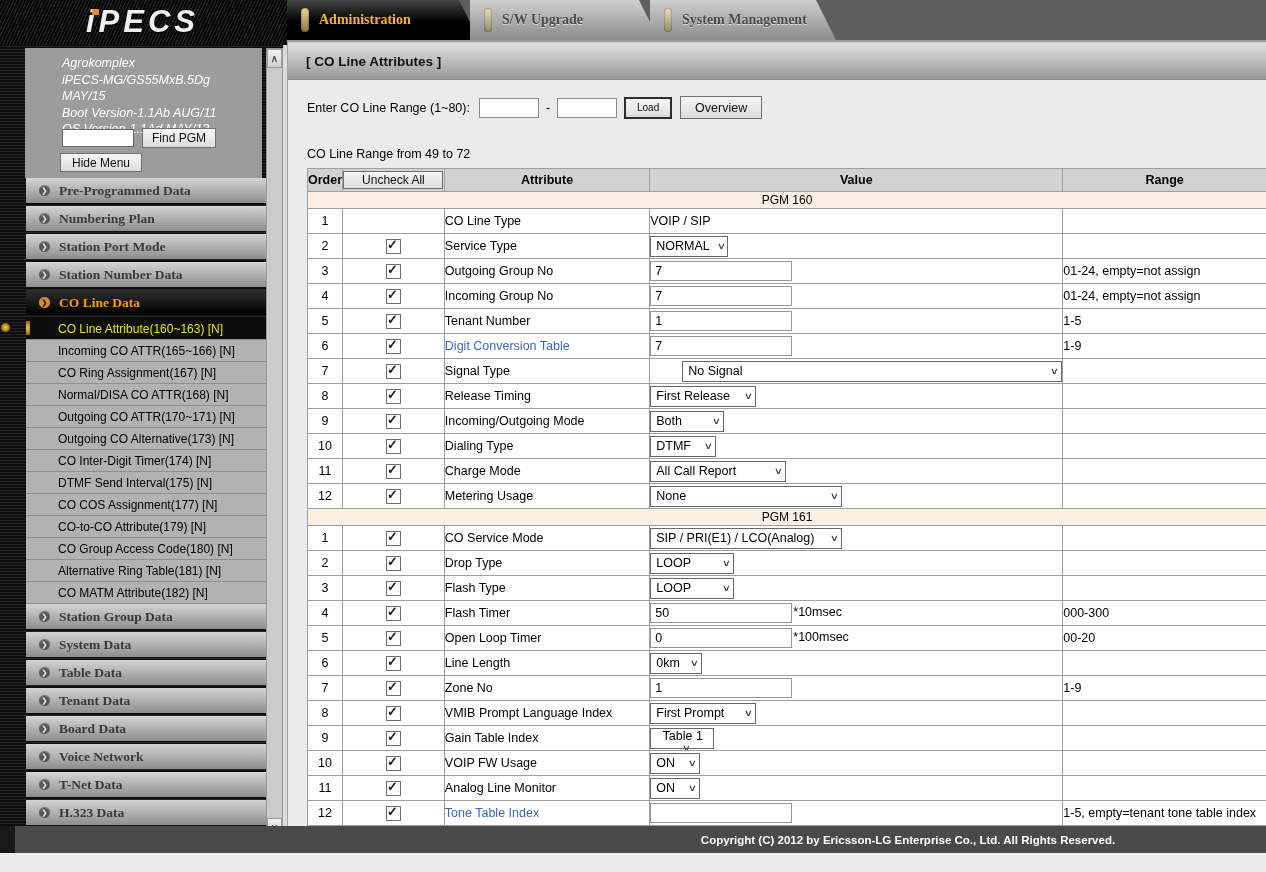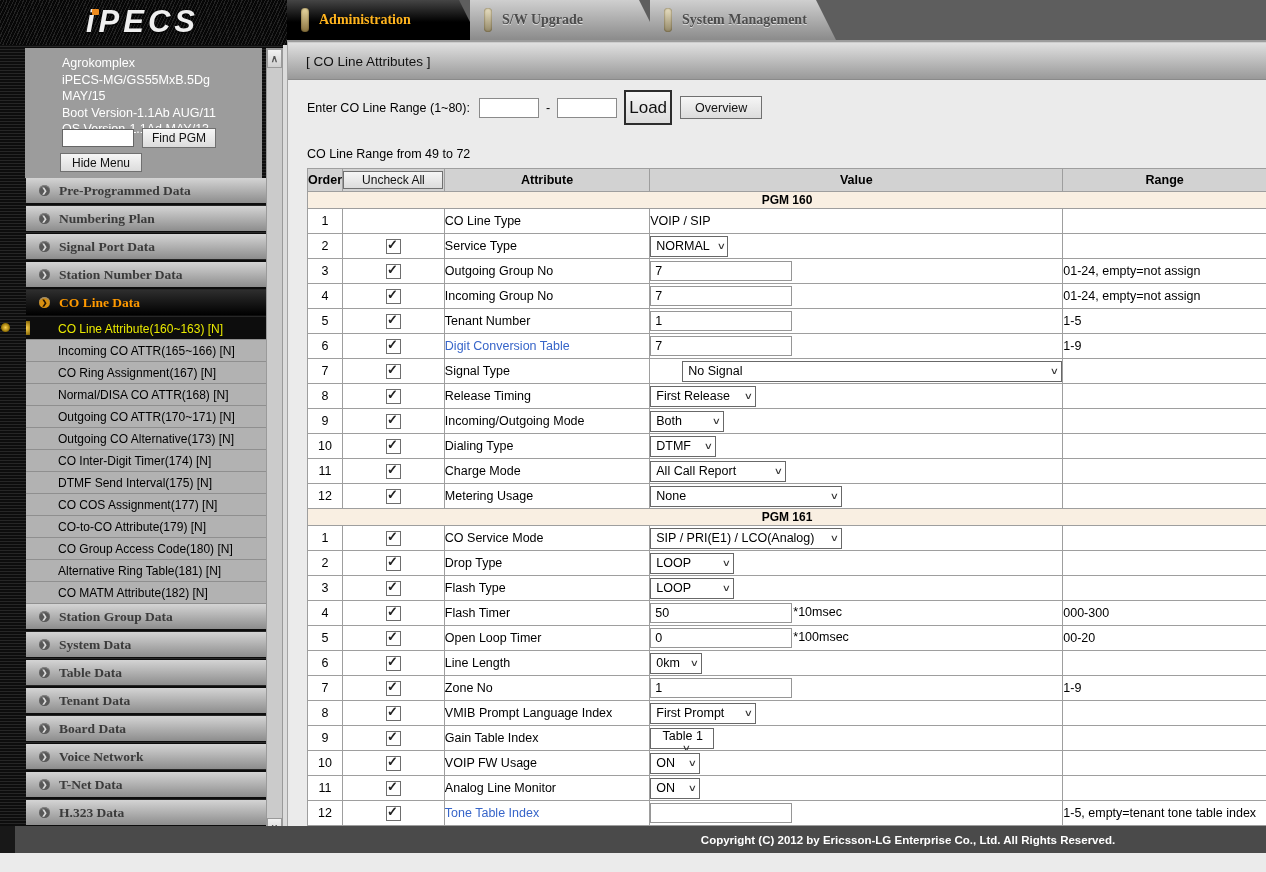--- a/index.html
+++ b/index.html
@@ -29,21 +29,21 @@
   .left-strip{position:absolute;left:0;top:45px;width:25px;height:800px;
     background:#101010 repeating-linear-gradient(0deg,#262626 0 1px,#0d0d0d 1px 3px);}
   .glow-dot{position:absolute;left:1px;top:278px;width:9px;height:9px;border-radius:50%;
     background:radial-gradient(circle,#ffd34d,#8a6a00 70%,transparent 75%);}
 
   
   .sidebar{position:absolute;left:25px;top:45px;width:262px;height:800px;
     background:#151515 repeating-linear-gradient(0deg,#262626 0 1px,#0d0d0d 1px 3px);}
   .info-panel{position:absolute;left:0;top:3px;width:237px;height:130px;background:#9c9c9c;
     color:#fff;font-size:12.5px;}
-  .info-lines{padding:7px 12px 0 37px;line-height:16.5px;}
+  .info-lines{padding:7px 12px 0 37px;line-height:16.5px;font-style:italic;}
   .find-row{position:absolute;left:37px;top:80px;display:flex;align-items:center;gap:8px;}
   .find-input{width:66px;height:16px;border:1px solid #666;background:#fff;font-size:12px;padding:0 2px;}
   .btn{display:inline-flex;align-items:center;justify-content:center;
     background:linear-gradient(#f6f6f6,#dcdcdc);border:1px solid #707070;
     font-size:12px;color:#111;cursor:pointer;}
   .find-btn{width:74px;height:20px;}
   .hide-btn{position:absolute;left:35px;top:105px;width:82px;height:19px;}
 
   .menu{position:absolute;left:1px;top:133px;width:243px;}
   .m-group{height:25px;margin-bottom:3px;display:flex;align-items:center;gap:9px;padding-left:13px;
@@ -67,37 +67,37 @@
   .sb-up{top:0;}
   .sb-down{bottom:0;}
 
   
   .content{position:absolute;left:287px;top:42px;width:979px;height:803px;background:#ebebeb;
     border-left:1px solid #a5a5a5;overflow:hidden;}
   .edge-gap{position:absolute;left:283px;top:45px;width:4px;height:800px;background:#dcdcdc;}
   .page-header{position:absolute;left:0;top:0;width:100%;height:38px;
     background:linear-gradient(#e0e0e0,#999);border-top:1px solid #cdcdcd;border-bottom:1px solid #8a8a8a;
     display:flex;align-items:center;padding-left:18px;box-sizing:border-box;
-    font-weight:normal;font-size:13.5px;color:#111;}
+    font-weight:bold;font-size:13.5px;color:#111;}
   .form-row{position:absolute;left:19px;top:54px;height:23px;display:flex;align-items:center;
     font-size:12.5px;color:#000;}
   .range-input{width:52px;height:18px;border:1px solid #8a8a8a;background:#fff;font-size:12.5px;padding:0 3px;}
   .dash{margin:0 7px;}
-  .load-btn{width:46px;height:33px;border:1px solid #7a7a7a;outline:2px solid #2d2d2d;outline-offset:-1px;
-    margin-left:8px;font-size:17px;text-align:right;}
+  .load-btn{width:46px;height:20px;border:1px solid #7a7a7a;outline:2px solid #2d2d2d;outline-offset:-1px;
+    margin-left:8px;font-size:10px;text-align:right;}
   .overview-btn{width:82px;height:23px;margin-left:9px;font-size:12.5px;}
   .range-info{position:absolute;left:19px;top:105px;font-size:12.5px;color:#000;}
 
   
   table.grid{position:absolute;left:19px;top:126px;border-collapse:collapse;table-layout:fixed;}
   table.grid td,table.grid th{border:1px solid #9e9e9e;font-size:12.5px;padding:0;background:#fff;
     overflow:hidden;white-space:nowrap;}
   tr.head th{background:#d2d2d2;font-weight:bold;height:22px;color:#000;}
   .uncheck-btn{width:100px;height:18px;font-size:12px;margin:0 auto;}
-  tr.pgm td{background:#f9efe2;height:16px;text-align:center;font-weight:bold;font-size:12px;}
+  tr.pgm td{background:#f9efe2;height:16px;text-align:center;font-weight:normal;font-size:12px;}
   td.c-order{text-align:center;}
   td.c-check{text-align:center;}
   tr.row td{height:24px;}
   td.c-attr{padding-left:8px;}
   td.c-val{padding-left:7px;}
   td.c-range{padding-left:7px;font-size:12px;}
   .attr-link{color:#3765c9;cursor:pointer;}
   .cb{position:relative;display:inline-block;width:13px;height:13px;border:1px solid #6e6e6e;
     background:#fff;vertical-align:middle;cursor:pointer;}
   .cb .mk{position:absolute;left:0px;top:-3px;font-size:13px;color:#222;font-weight:bold;}
@@ -162,21 +162,21 @@
         <div class="m-group">
           <span class="bullet">❯</span>
           <span>Pre-Programmed Data</span>
         </div>
         <div class="m-group">
           <span class="bullet">❯</span>
           <span>Numbering Plan</span>
         </div>
         <div class="m-group">
           <span class="bullet">❯</span>
-          <span>Signal Port Data</span>
+          <span>Station Port Mode</span>
         </div>
         <div class="m-group">
           <span class="bullet">❯</span>
           <span>Station Number Data</span>
         </div>
         <div class="m-group active">
           <span class="bullet">❯</span>
           <span>CO Line Data</span>
         </div>
         <div class="m-sub selected">CO Line Attribute(160~163) [N]</div>

